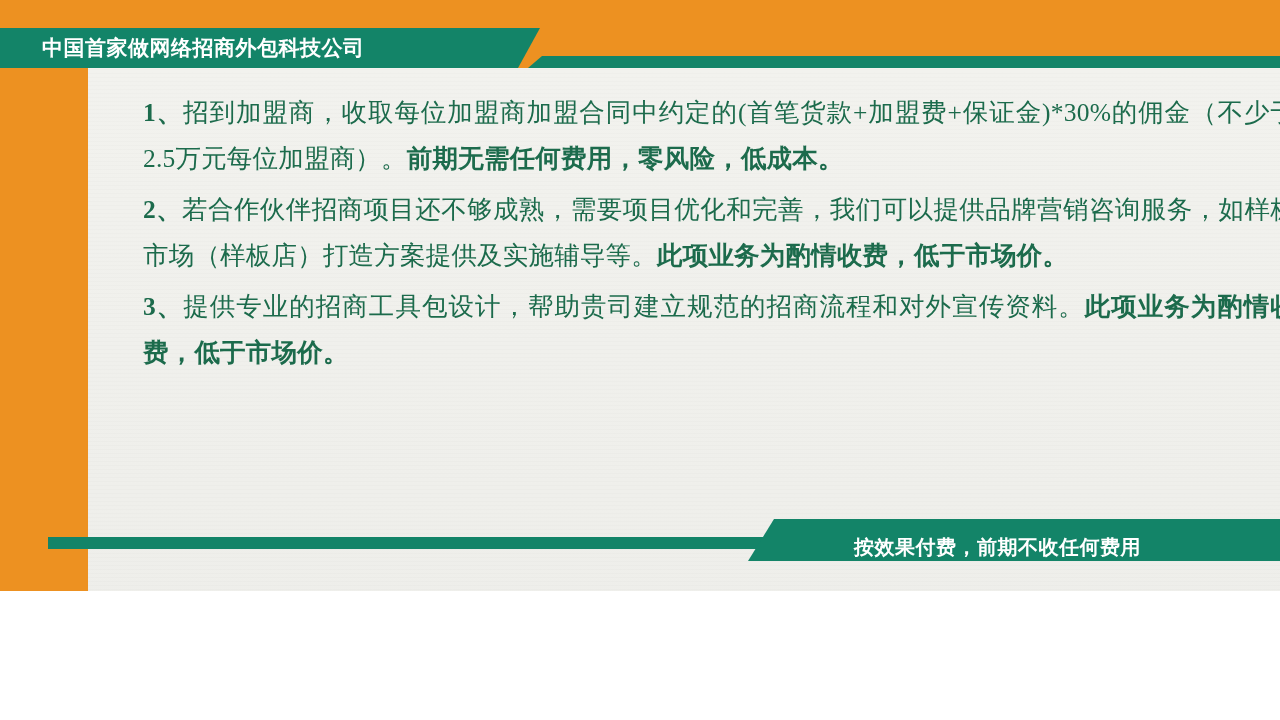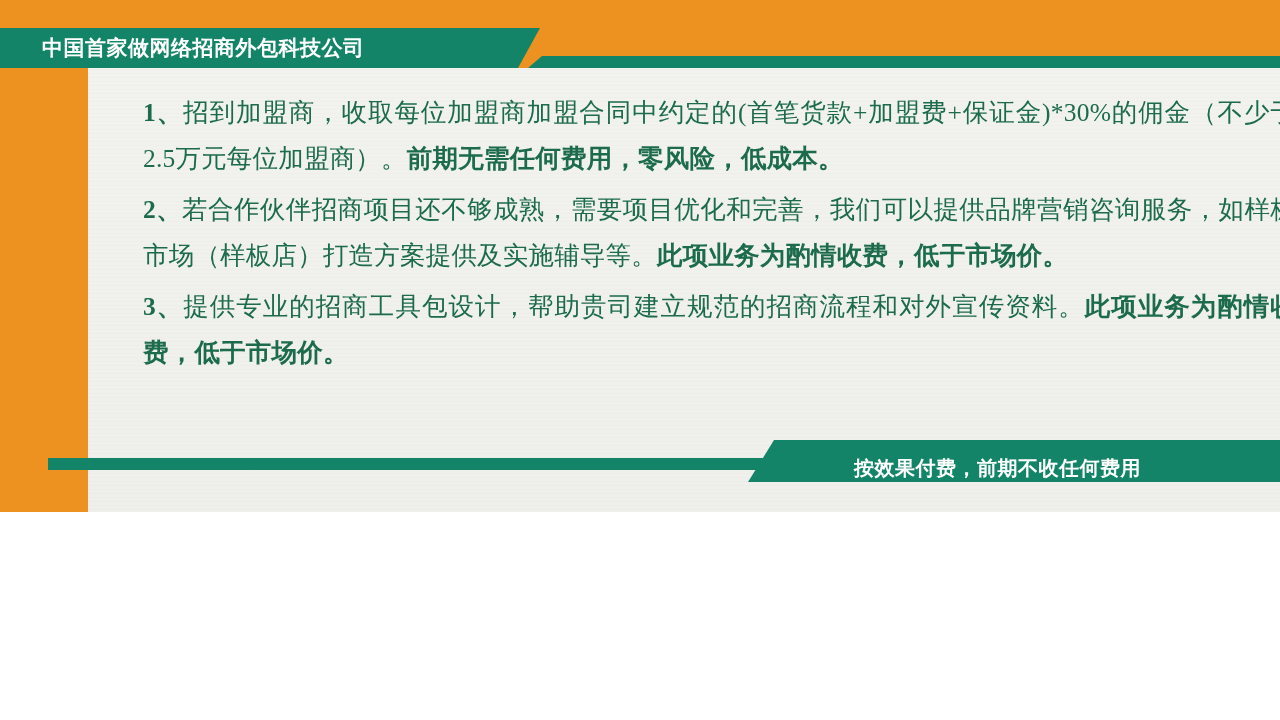--- a/index.html
+++ b/index.html
@@ -9,21 +9,21 @@
   }
   body {
     width: 1280px;
     height: 720px;
     overflow: hidden;
     font-family: "Liberation Serif", serif;
   }
   .slide {
     position: relative;
     width: 1280px;
-    height: 512px;
+    height: 591px;
     background: #ed9121;
     box-sizing: border-box;
     overflow: hidden;
   }
   
   .header-band {
     position: absolute;
     left: 0;
     top: 28px;
     width: 540px;

